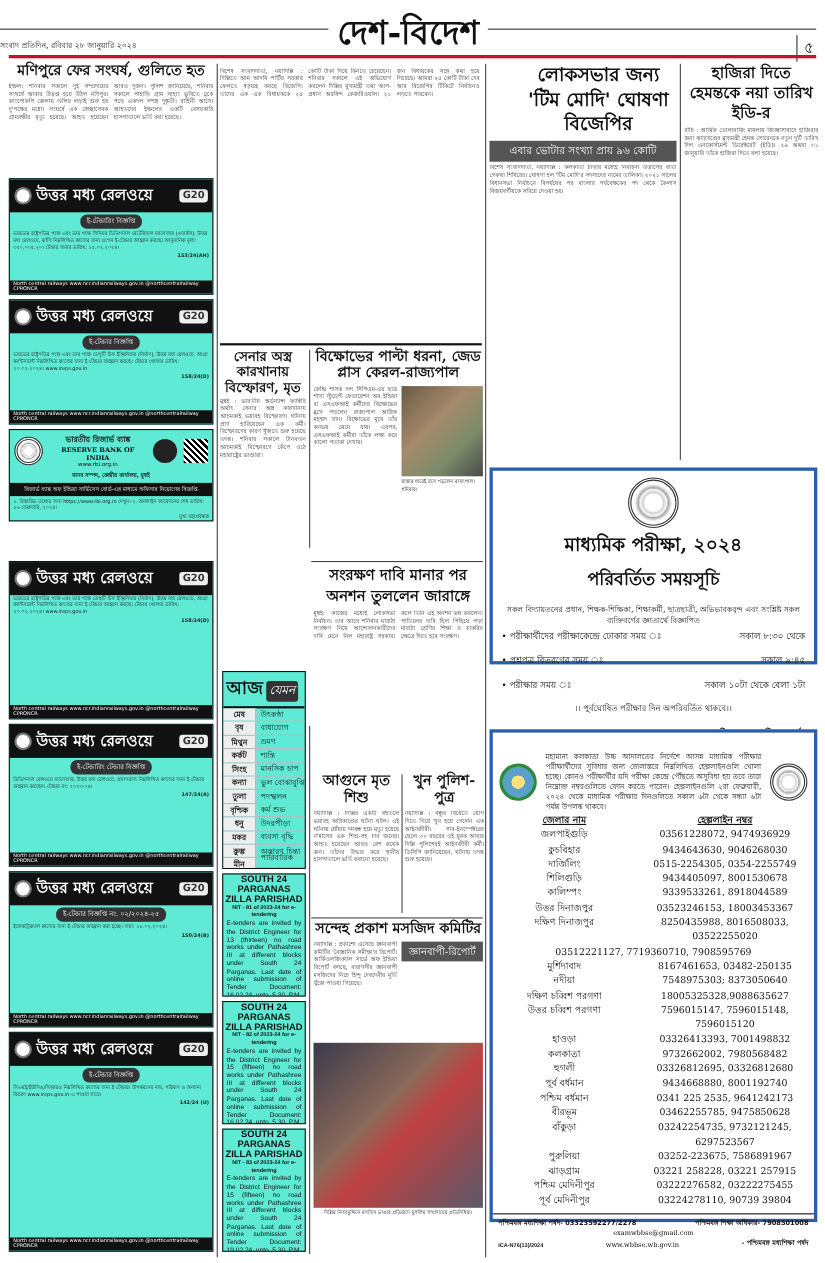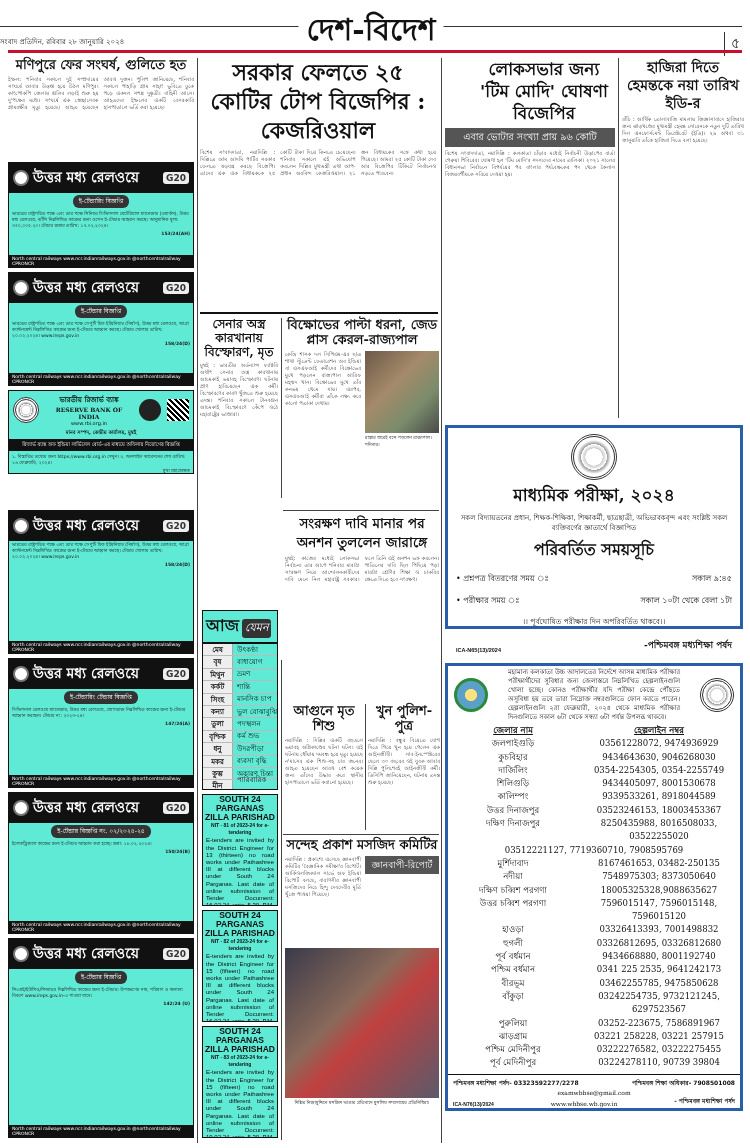--- a/index.html
+++ b/index.html
@@ -20,21 +20,21 @@
 .rail-head .logo{width:16px;height:16px;border-radius:50%;background:#fff;border:2px solid #777;}
 .rail-head .g20{margin-left:auto;font-size:9px;background:#eee;color:#333;padding:1px 3px;border-radius:3px;}
 .rail-sub{margin:2px auto;background:#333;color:#fff;font-size:6px;padding:1px 6px;border-radius:6px;width:max-content;}
 .rail-body{font-size:4.5px;line-height:6px;padding:1px 3px;color:#222;}
 .rail-foot{background:#111;color:#fff;font-size:4.5px;padding:1px 3px;position:absolute;bottom:0;left:0;right:0;}
 .z24{font-family:"Liberation Sans",sans-serif;font-size:6px;line-height:7.2px;}
 .z24 .h{font-weight:bold;font-size:8.5px;text-align:center;line-height:9px;}
 .z24 .s{font-weight:bold;font-size:5px;text-align:center;}
 .z24 .b{text-align:justify;padding:1px 3px;}
 .photo{background:linear-gradient(135deg,#6b5a48,#a58a6a 40%,#7a8c6a 70%,#4a4a4a);}
-.notice{position:absolute;left:445px;top:425px;width:298px;height:204px;border:3px solid #2a5ea8;background:#fff;}
+.notice{position:absolute;left:445px;top:425px;width:298px;height:179px;border:3px solid #2a5ea8;background:#fff;}
 .notice2{position:absolute;left:445px;top:663px;width:298px;height:448px;border:3px solid #2a5ea8;background:#fff;}
 .seal{border-radius:50%;border:3px double #333;background:radial-gradient(circle,#fff 30%,#ccc 31%,#fff 45%,#999 46%,#fff 60%);}
 .sched-row{display:flex;font-size:8px;margin:0 8px 9px;}
 .sched-row .k{flex:1;}
 .hl-row{display:flex;font-size:8.5px;line-height:13.3px;}
 .hl-row .d{width:130px;text-align:center;}
 .hl-row .n{flex:1;text-align:center;font-family:"DejaVu Serif",serif;}
 .rashi{display:flex;border-bottom:1px solid #bbb;font-size:7px;height:12.4px;align-items:center;}
 .rashi .r{width:30px;text-align:center;font-weight:bold;background:#eee;border-right:1px solid #aaa;height:100%;}
 .rashi .v{padding-left:4px;flex:1;}
@@ -140,21 +140,20 @@
     </div>
   <div class="rail-sub">ই-টেন্ডার বিজ্ঞপ্তি</div>
   <div class="rail-body">সিএমই/ইউসিও/সিআরও নিম্নলিখিত কাজের জন্য ই-টেন্ডার। উপকরণের নাম, পরিমাণ ও অন্যান্য বিবরণ www.ireps.gov.in-এ পাওয়া যাবে।</div>
   <div class="rail-body" style="text-align:right;font-weight:bold;">142/24 (U)</div>
   <div class="rail-foot">North central railways  www.ncr.indianrailways.gov.in  @northcentralrailway  CPRONCR</div>
 </div>
 
 <div class="vline" style="left:197px;top:58px;height:1085px;"></div>
 
 <div class="col" style="left:200px;width:236px;">
-  <div class="hl" style="font-size:22px;font-weight:bold;line-height:29px;">সরকার ফেলতে ২৫ কোটির টোপ বিজেপির : কেজরিওয়াল</div>
   <div class="text" style="margin-top:4px;height:188px;overflow:hidden;column-count:3;column-gap:5px;">বিশেষ সংবাদদাতা, নয়াদিল্লি : দিল্লিতে আম আদমি পার্টির সরকার ফেলতে ষড়যন্ত্র করছে বিজেপি। তাদের এক এক বিধায়ককে ২৫ কোটি টাকা দিয়ে কিনতে চেয়েছেন। শনিবার সকালে এই অভিযোগ করলেন দিল্লির মুখ্যমন্ত্রী তথা আপ-প্রধান অরবিন্দ কেজরিওয়াল। ২১ জন বিধায়কের সঙ্গে কথা হয়ে গিয়েছে। আমরা ২৫ কোটি টাকা দেব আর বিজেপির টিকিটে নির্বাচনও লড়তে পারবেন।</div>
 </div>
 <div class="hline" style="left:200px;top:312px;width:238px;height:2px;background:#111;"></div>
 
 <div class="col" style="left:200px;top:318px;width:78px;">
   <div class="hl" style="font-size:12px;font-weight:bold;">সেনার অস্ত্র কারখানায় বিস্ফোরণ, মৃত</div>
   <div class="text" style="margin-top:3px;height:180px;overflow:hidden;">মুম্বই : ভারতীয় অর্ডন্যান্স ফ্যাক্টরি অর্থাৎ সেনার অস্ত্র কারখানায় আচমকাই ভয়াবহ বিস্ফোরণ। ঘটনায় প্রাণ হারিয়েছেন এক কর্মী। বিস্ফোরণের কারণ খুঁজতে শুরু হয়েছে তদন্ত। শনিবার সকালে টানবগুন আচমকাই বিস্ফোরণে কেঁপে ওঠে মহারাষ্ট্রের ভাণ্ডারা।</div>
 </div>
 <div class="vline" style="left:281px;top:318px;height:180px;"></div>
 
@@ -283,61 +282,65 @@
 <div class="vline" style="left:618px;top:58px;height:360px;"></div>
 
 <div class="col" style="left:622px;width:122px;">
   <div class="hl" style="font-size:14px;font-weight:bold;line-height:18px;">হাজিরা দিতে হেমন্তকে নয়া তারিখ ইডি-র</div>
   <div class="text" style="margin-top:4px;height:290px;overflow:hidden;">রাঁচি : আর্থিক তোলাবাজি মামলায় জিজ্ঞাসাবাদে হাজিরার জন্য ঝাড়খণ্ডের মুখ্যমন্ত্রী হেমন্ত সোরেনকে নতুন দুটি তারিখ দিল এনফোর্সমেন্ট ডিরেক্টরেট (ইডি)। ২৯ অথবা ৩১ জানুয়ারি তাঁকে হাজিরা দিতে বলা হয়েছে।</div>
 </div>
 
 <div class="notice">
   <div class="seal" style="width:46px;height:46px;margin:6px auto 2px;"></div>
   <div style="text-align:center;font-size:17px;font-weight:bold;font-family:'DejaVu Serif',serif;">মাধ্যমিক পরীক্ষা, ২০২৪</div>
+  <div style="text-align:center;font-size:16px;font-weight:bold;margin:4px 0 8px;font-family:'DejaVu Serif',serif;">পরিবর্তিত সময়সূচি</div>
   <div style="text-align:center;font-size:7px;margin:3px 8px;line-height:10px;">সকল বিদ্যায়তনের প্রধান, শিক্ষক-শিক্ষিকা, শিক্ষাকর্মী, ছাত্রছাত্রী, অভিভাবকবৃন্দ এবং সংশ্লিষ্ট সকল ব্যক্তিবর্গের জ্ঞাতার্থে বিজ্ঞাপিত</div>
-  <div style="text-align:center;font-size:16px;font-weight:bold;margin:4px 0 8px;font-family:'DejaVu Serif',serif;">পরিবর্তিত সময়সূচি</div>
   <div id="schedule-list">
+      <div class="sched-row">
+        <span class="k">• <span>পরীক্ষার্থীদের পরীক্ষাকেন্দ্রে ঢোকার সময় ঃ</span></span>
+        <span>সকাল ৮:৩০ থেকে</span>
+      </div>
       <div class="sched-row">
         <span class="k">• <span>প্রশ্নপত্র বিতরণের সময় ঃ</span></span>
         <span>সকাল ৯:৪৫</span>
       </div>
       <div class="sched-row">
         <span class="k">• <span>পরীক্ষার সময় ঃ</span></span>
         <span>সকাল ১০টা থেকে বেলা ১টা</span>
       </div>
     </div>
   <div style="text-align:center;font-size:7.5px;margin-top:2px;">।। পূর্বঘোষিত পরীক্ষার দিন অপরিবর্তিত থাকবে।।</div>
   <div style="display:flex;justify-content:space-between;align-items:flex-end;margin:10px 8px 0;">
     <span style="font-size:5.5px;font-weight:bold;font-family:'Liberation Sans',sans-serif;">ICA-N65(13)/2024</span>
     <span style="font-size:9px;font-weight:bold;">-পশ্চিমবঙ্গ মধ্যশিক্ষা পর্ষদ</span>
   </div>
 </div>
 
 <div class="notice2">
-  <div style="display:flex;align-items:center;gap:20px;padding:2px 6px 2px;">
+  <div style="display:flex;align-items:center;gap:8px;padding:18px 6px 2px;">
     <div style="width:34px;height:34px;border-radius:50%;border:3px solid #2a8a3a;background:radial-gradient(circle,#fde27a 30%,#5aa0c8 31%);"></div>
     <div style="flex:1;font-size:6.5px;line-height:9px;text-align:justify;">মহামান্য কলকাতা উচ্চ আদালতের নির্দেশে আসন্ন মাধ্যমিক পরীক্ষার পরীক্ষার্থীদের সুবিধার জন্য জেলাস্তরে নিম্নলিখিত হেল্পলাইনগুলি খোলা হচ্ছে। কোনও পরীক্ষার্থীর যদি পরীক্ষা কেন্দ্রে পৌঁছতে অসুবিধা হয় তবে তারা নিম্নোক্ত নম্বরগুলিতে ফোন করতে পারেন। হেল্পলাইনগুলি ২রা ফেব্রুয়ারী, ২০২৪ থেকে মাধ্যমিক পরীক্ষার দিনগুলিতে সকাল ৬টা থেকে সন্ধ্যা ৬টা পর্যন্ত উপলব্ধ থাকবে।</div>
     <div class="seal" style="width:34px;height:34px;"></div>
   </div>
   <div class="hl-row" style="font-weight:bold;text-decoration:underline;">
     <span class="d">জেলার নাম</span>
     <span class="n" style="font-family:'DejaVu Sans',sans-serif;">হেল্পলাইন নম্বর</span>
   </div>
   <div id="helpline-rows">
       <div class="hl-row">
         <span class="d">জলপাইগুড়ি</span>
         <span class="n">03561228072, 9474936929</span>
       </div>
       <div class="hl-row">
         <span class="d">কুচবিহার</span>
         <span class="n">9434643630, 9046268030</span>
       </div>
       <div class="hl-row">
         <span class="d">দার্জিলিং</span>
-        <span class="n">0354-2254305, 0354-2255749</span>
+        <span class="n">0515-2254305, 0354-2255749</span>
       </div>
       <div class="hl-row">
         <span class="d">শিলিগুড়ি</span>
         <span class="n">9434405097, 8001530678</span>
       </div>
       <div class="hl-row">
         <span class="d">কালিম্পং</span>
         <span class="n">9339533261, 8918044589</span>
       </div>
       <div class="hl-row">
@@ -363,20 +366,24 @@
         <span class="d">দক্ষিণ চব্বিশ পরগণা</span>
         <span class="n">18005325328,9088635627</span>
       </div>
       <div class="hl-row">
         <span class="d">উত্তর চব্বিশ পরগণা</span>
         <span class="n">7596015147, 7596015148, 7596015120</span>
       </div>
       <div class="hl-row">
         <span class="d">হাওড়া</span>
         <span class="n">03326413393, 7001498832</span>
+      </div>
+      <div class="hl-row">
+        <span class="d">কলকাতা</span>
+        <span class="n">9732662002, 7980568482</span>
       </div>
       <div class="hl-row">
         <span class="d">হুগলী</span>
         <span class="n">03326812695, 03326812680</span>
       </div>
       <div class="hl-row">
         <span class="d">পূর্ব বর্ধমান</span>
         <span class="n">9434668880, 8001192740</span>
       </div>
       <div class="hl-row">

